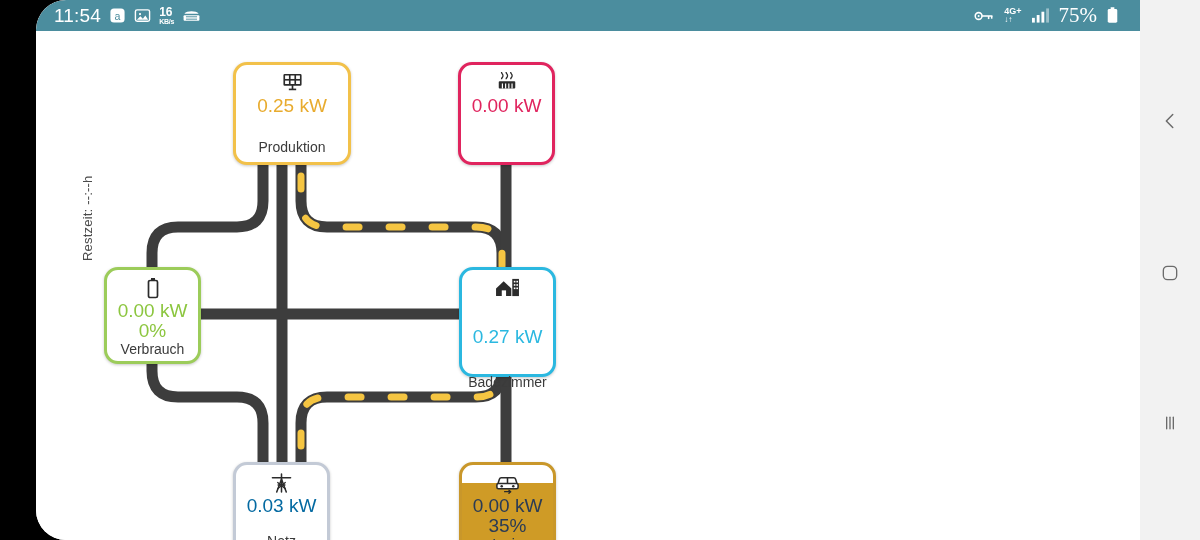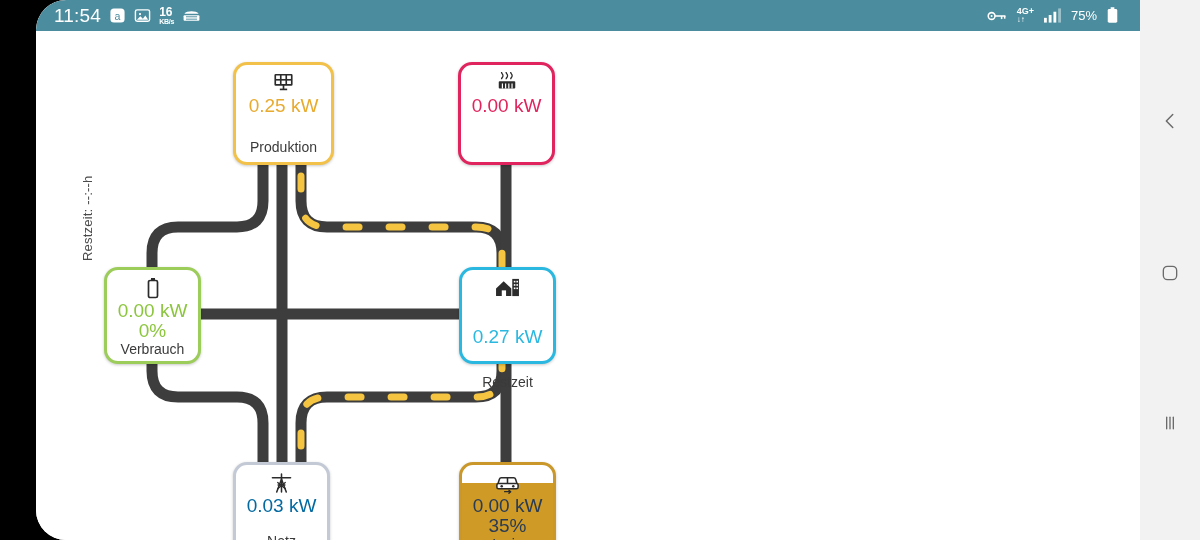--- a/index.html
+++ b/index.html
@@ -20,21 +20,21 @@
   .sb-left{display:flex;align-items:center;gap:8px;margin-left:18px;}
   .sb-right{display:flex;align-items:center;gap:10px;margin-left:auto;margin-right:22px;}
   .sb-clock{font-size:19px;letter-spacing:.2px;font-weight:400;}
   .sb-ico{display:inline-flex;align-items:center;justify-content:center;}
   .kbs{display:flex;flex-direction:column;align-items:flex-start;line-height:1;}
   .kbs .n{font-size:12px;font-weight:700;}
   .kbs .u{font-size:7px;font-weight:700;letter-spacing:-.2px;}
   .net4g{display:flex;flex-direction:column;align-items:flex-start;line-height:1;}
   .net4g .g{font-size:9px;font-weight:700;}
   .net4g .a{font-size:8px;}
-  .sb-batt{font-size:13px;}
+  .sb-batt{font-size:21px;font-family:Liberation Serif, serif;}
 
   
   .navbar{position:absolute;left:1140px;top:0;width:60px;height:540px;background:#f2f2f2;}
   .nav-btn{position:absolute;left:0;width:60px;height:40px;display:flex;align-items:center;justify-content:center;color:#6b6b6b;}
   .nav-back{top:101px;}
   .nav-home{top:253px;}
   .nav-recent{top:403px;}
 
   
   .flow{position:absolute;left:0;top:31px;width:1104px;height:509px;background:#fff;}
@@ -54,32 +54,32 @@
     position:absolute;box-sizing:border-box;border-radius:14px;background:#fff;
     display:flex;flex-direction:column;align-items:center;justify-content:flex-start;
     border:3px solid #ccc;box-shadow:0 1px 3px rgba(0,0,0,.22);
     z-index:5;padding-top:7px;
   }
   .card .ico{height:22px;display:flex;align-items:center;justify-content:center;margin-bottom:2px;}
   .card .val{font-size:19px;font-weight:400;line-height:1.05;}
   .card .pct{font-size:19px;font-weight:400;line-height:1.05;}
   .card .lbl{font-size:14px;color:#3b3b3b;line-height:1.15;text-align:center;margin-top:auto;margin-bottom:7px;}
 
-  #card-produktion{left:197px;top:31px;width:101px;height:103px;border-color:#f2c14a;justify-content:flex-end;}
+  #card-produktion{left:197px;top:31px;width:118px;height:103px;border-color:#f2c14a;justify-content:flex-end;}
   #card-produktion .val{color:#e8ab2e;}
 
   #card-heizung{left:422px;top:31px;width:97px;height:103px;border-color:#e0245e;}
   #card-heizung .val{color:#e0245e;}
   #card-heizung .lbl{margin-top:0;}
 
   #card-batterie{left:68px;top:236px;width:97px;height:97px;border-color:#9ccc5a;}
   #card-batterie .val,#card-batterie .pct{color:#8cc63f;}
   #card-batterie .lbl{margin-top:0;margin-bottom:9px;}
 
-  #card-verbrauch{left:423px;top:236px;width:97px;height:97px;border-color:#2bb8e0;gap:27px;}
+  #card-verbrauch{left:423px;top:236px;width:97px;height:110px;border-color:#2bb8e0;gap:27px;}
   #card-verbrauch .val{color:#2bb8e0;}
 
   #card-netz{left:197px;top:431px;width:97px;height:97px;border-color:#c3cad6;}
   #card-netz .val{color:#0369a1;}
 
   #card-ioniq{left:423px;top:431px;width:97px;height:97px;border-color:#c9972a;overflow:hidden;padding-top:0;}
   .ioniq-fill{position:absolute;left:0;right:0;bottom:0;height:80%;background:#cf9b26;}
   .ioniq-inner{position:relative;z-index:2;width:100%;height:100%;display:flex;flex-direction:column;align-items:center;padding-top:7px;box-sizing:border-box;}
   #card-ioniq .val,#card-ioniq .pct{color:#2a3b55;}
   #card-ioniq .lbl{color:#23324a;margin-top:0;margin-bottom:12px;font-weight:400;}
@@ -261,21 +261,21 @@
                 <rect x="22.3" y="4" width="1.7" height="1.7"></rect>
                 <rect x="19.6" y="7.5" width="1.7" height="1.7"></rect>
                 <rect x="22.3" y="7.5" width="1.7" height="1.7"></rect>
                 <rect x="19.6" y="11" width="1.7" height="1.7"></rect>
                 <rect x="22.3" y="11" width="1.7" height="1.7"></rect>
               </g>
             <rect x="7" y="14" width="4.5" height="6" fill="#fff"></rect>
           </svg>
         </span>
         <span class="val">0.27 kW</span>
-        <span class="lbl">Restzeit</span>
+        <span class="lbl">Badezimmer</span>
       </div>
 
       <div class="card" id="card-netz">
         <span class="ico">
           <svg width="21" height="22" viewBox="0 0 22 22" fill="none" stroke="#2b2b2b" stroke-width="1.6" stroke-linecap="round">
             <line x1="1.5" y1="5.5" x2="20.5" y2="5.5"></line>
             <path d="M11 1.5 L11 20.5"></path>
             <path d="M6 20.5 L11 7 L16 20.5"></path>
             <line x1="7.5" y1="13" x2="14.5" y2="13"></line>
             <path d="M7 17 L15 10.5 M15 17 L7 10.5" stroke-width="1.3"></path>

